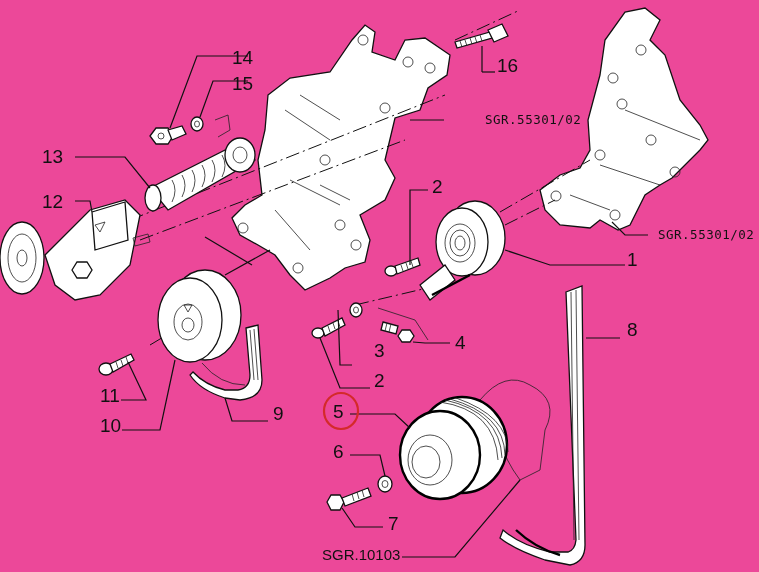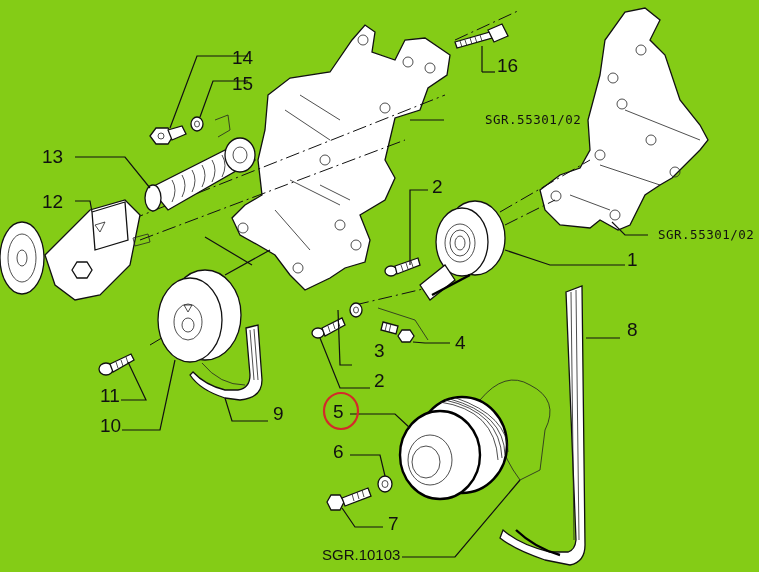--- a/index.html
+++ b/index.html
@@ -1,16 +1,16 @@
 <!DOCTYPE html>
 <html><head>
 <meta charset="utf-8">
 <style>
   html, body { margin: 0; padding: 0; background: #ffffff; }
-  #canvas { position: relative; width: 759px; height: 572px; overflow: hidden; background: #84cc16; }
+  #canvas { position: relative; width: 759px; height: 572px; overflow: hidden; background: #ec4899; }
   svg { position: absolute; left: 0; top: 0; }
   .lbl { font-family: "Liberation Sans", sans-serif; font-size: 19px; fill: #111; }
   .ref { font-family: "DejaVu Sans Mono", monospace; font-size: 12.5px; fill: #111; letter-spacing: 0.5px; }
   .ref2 { font-family: "Liberation Sans", sans-serif; font-size: 15px; fill: #111; }
   .part { fill: #fff; stroke: #111; stroke-width: 1.3; }
   .thin { fill: none; stroke: #222; stroke-width: 0.8; }
   .lead { fill: none; stroke: #111; stroke-width: 1.2; }
   .axis { fill: none; stroke: #111; stroke-width: 1; stroke-dasharray: 14 4 2 4; }
   .heavy { fill: #fff; stroke: #000; stroke-width: 2.4; }
 </style>

